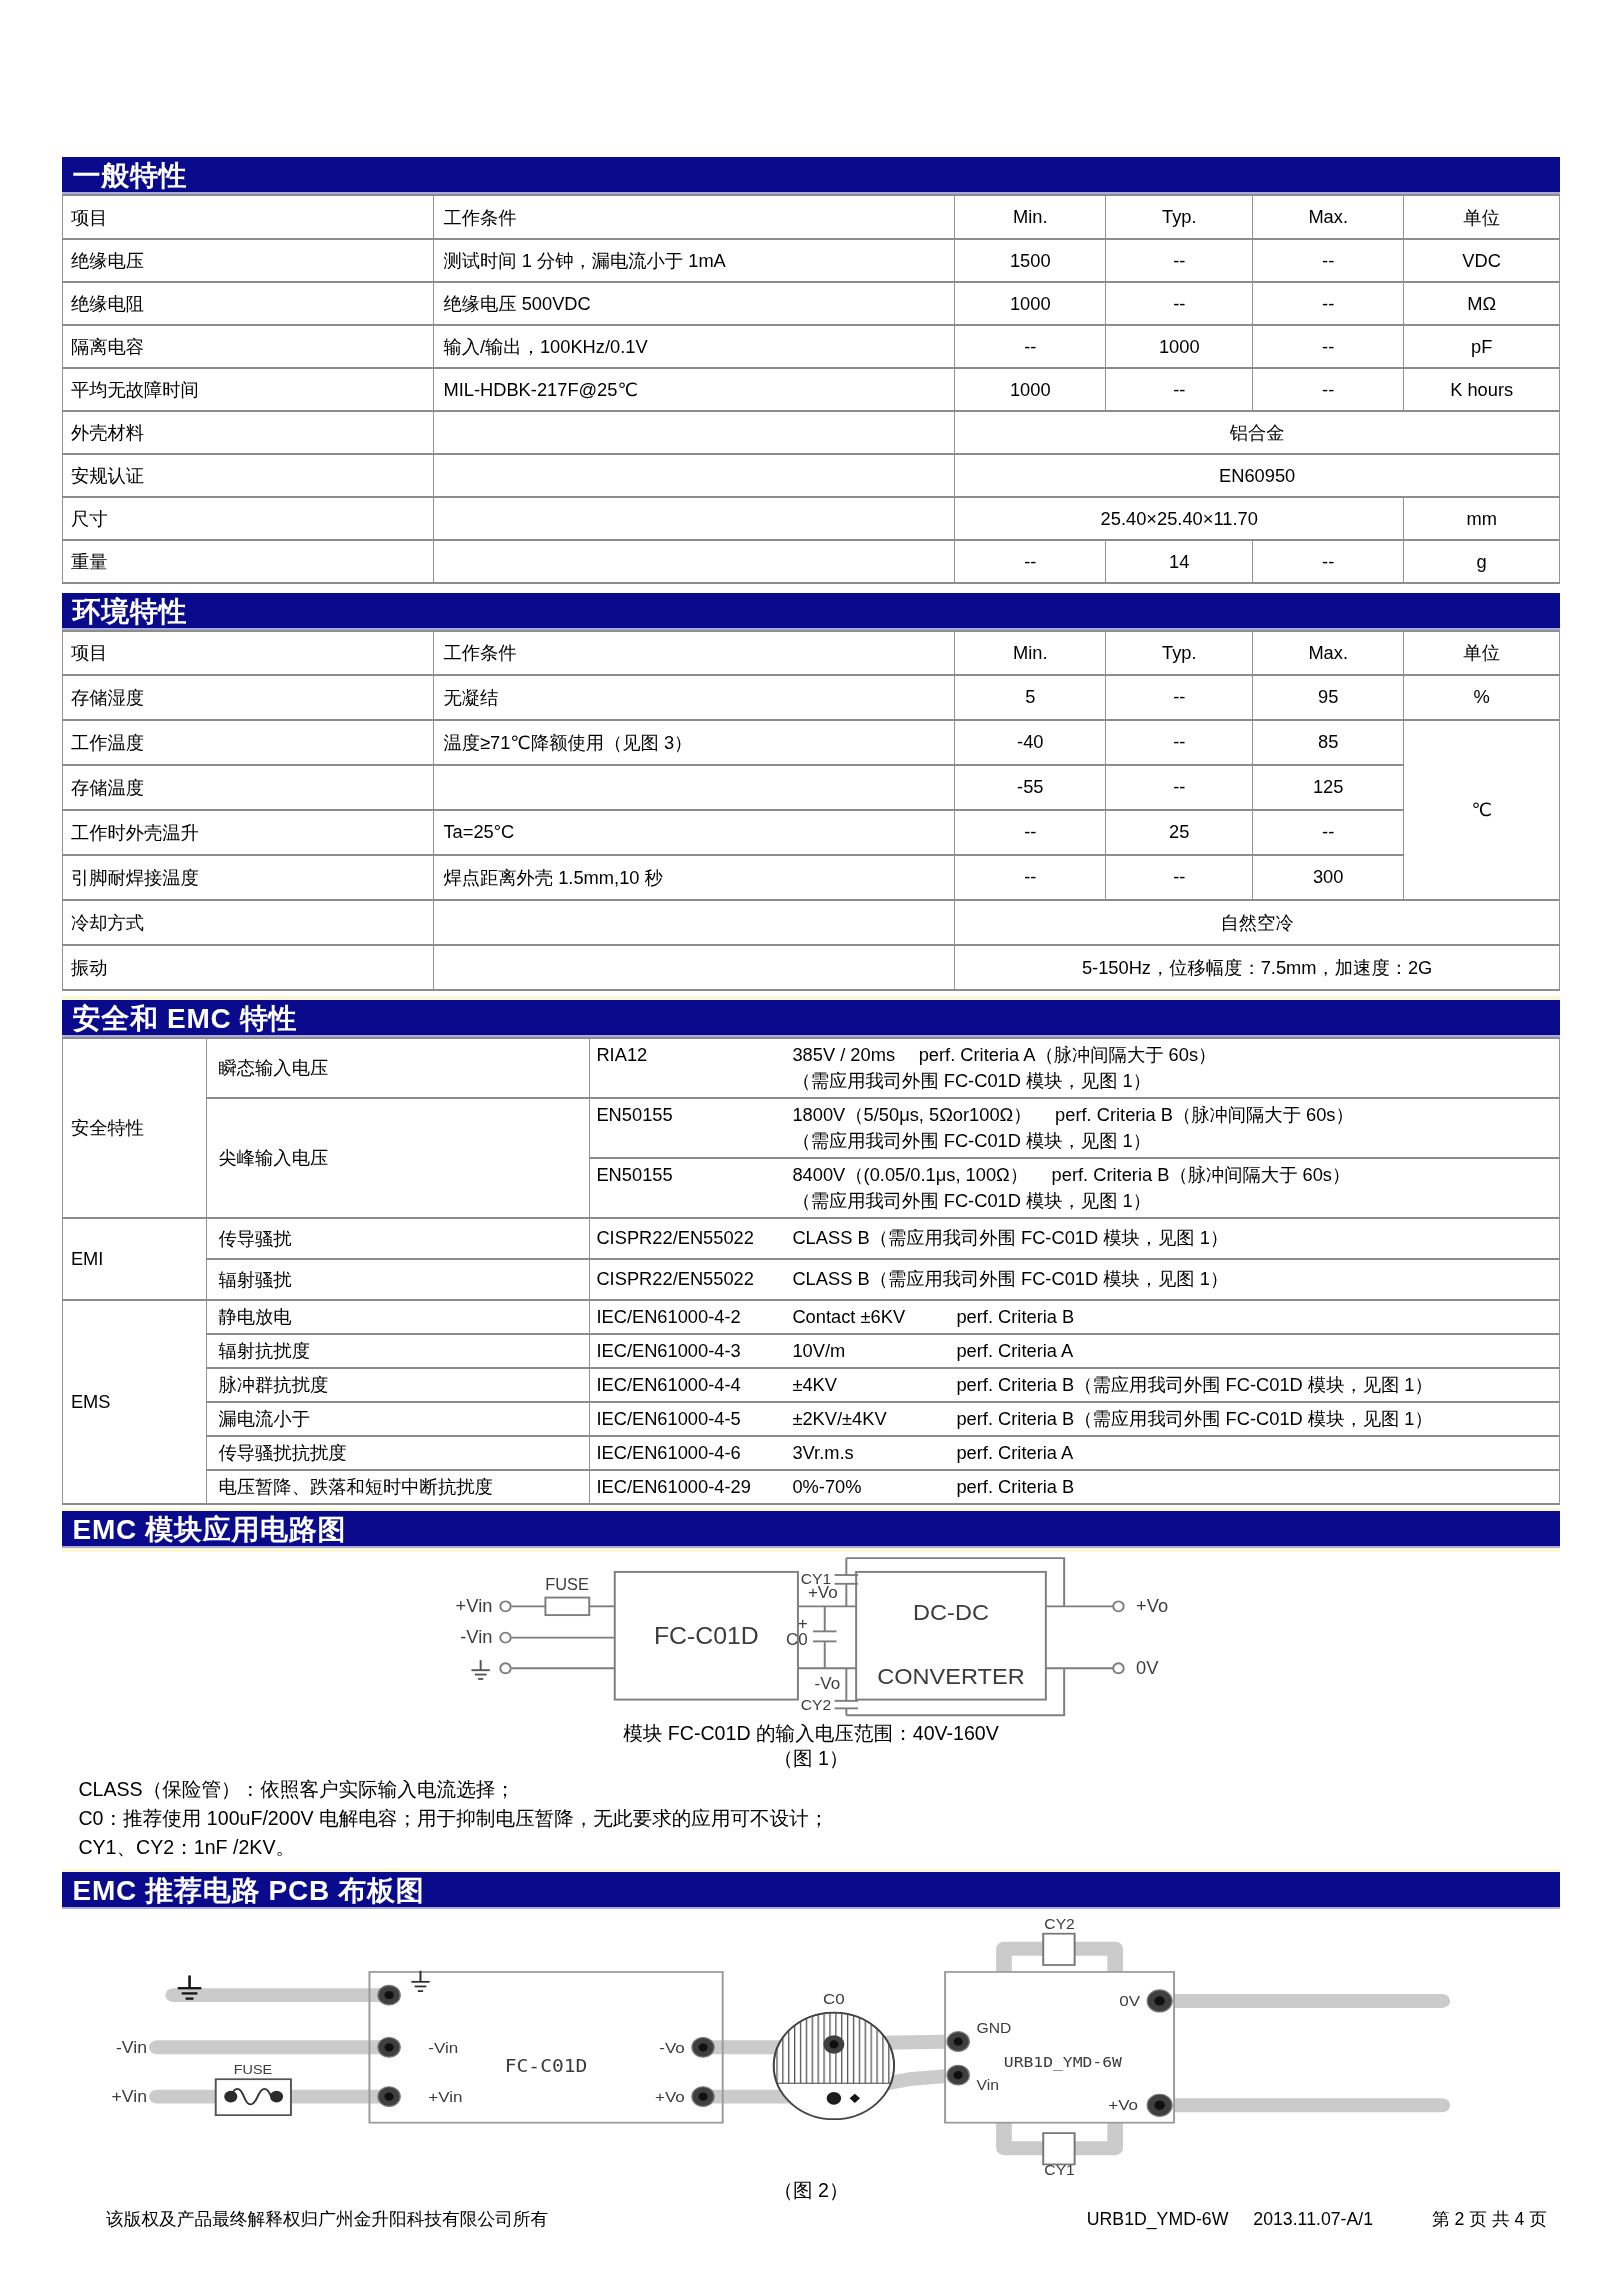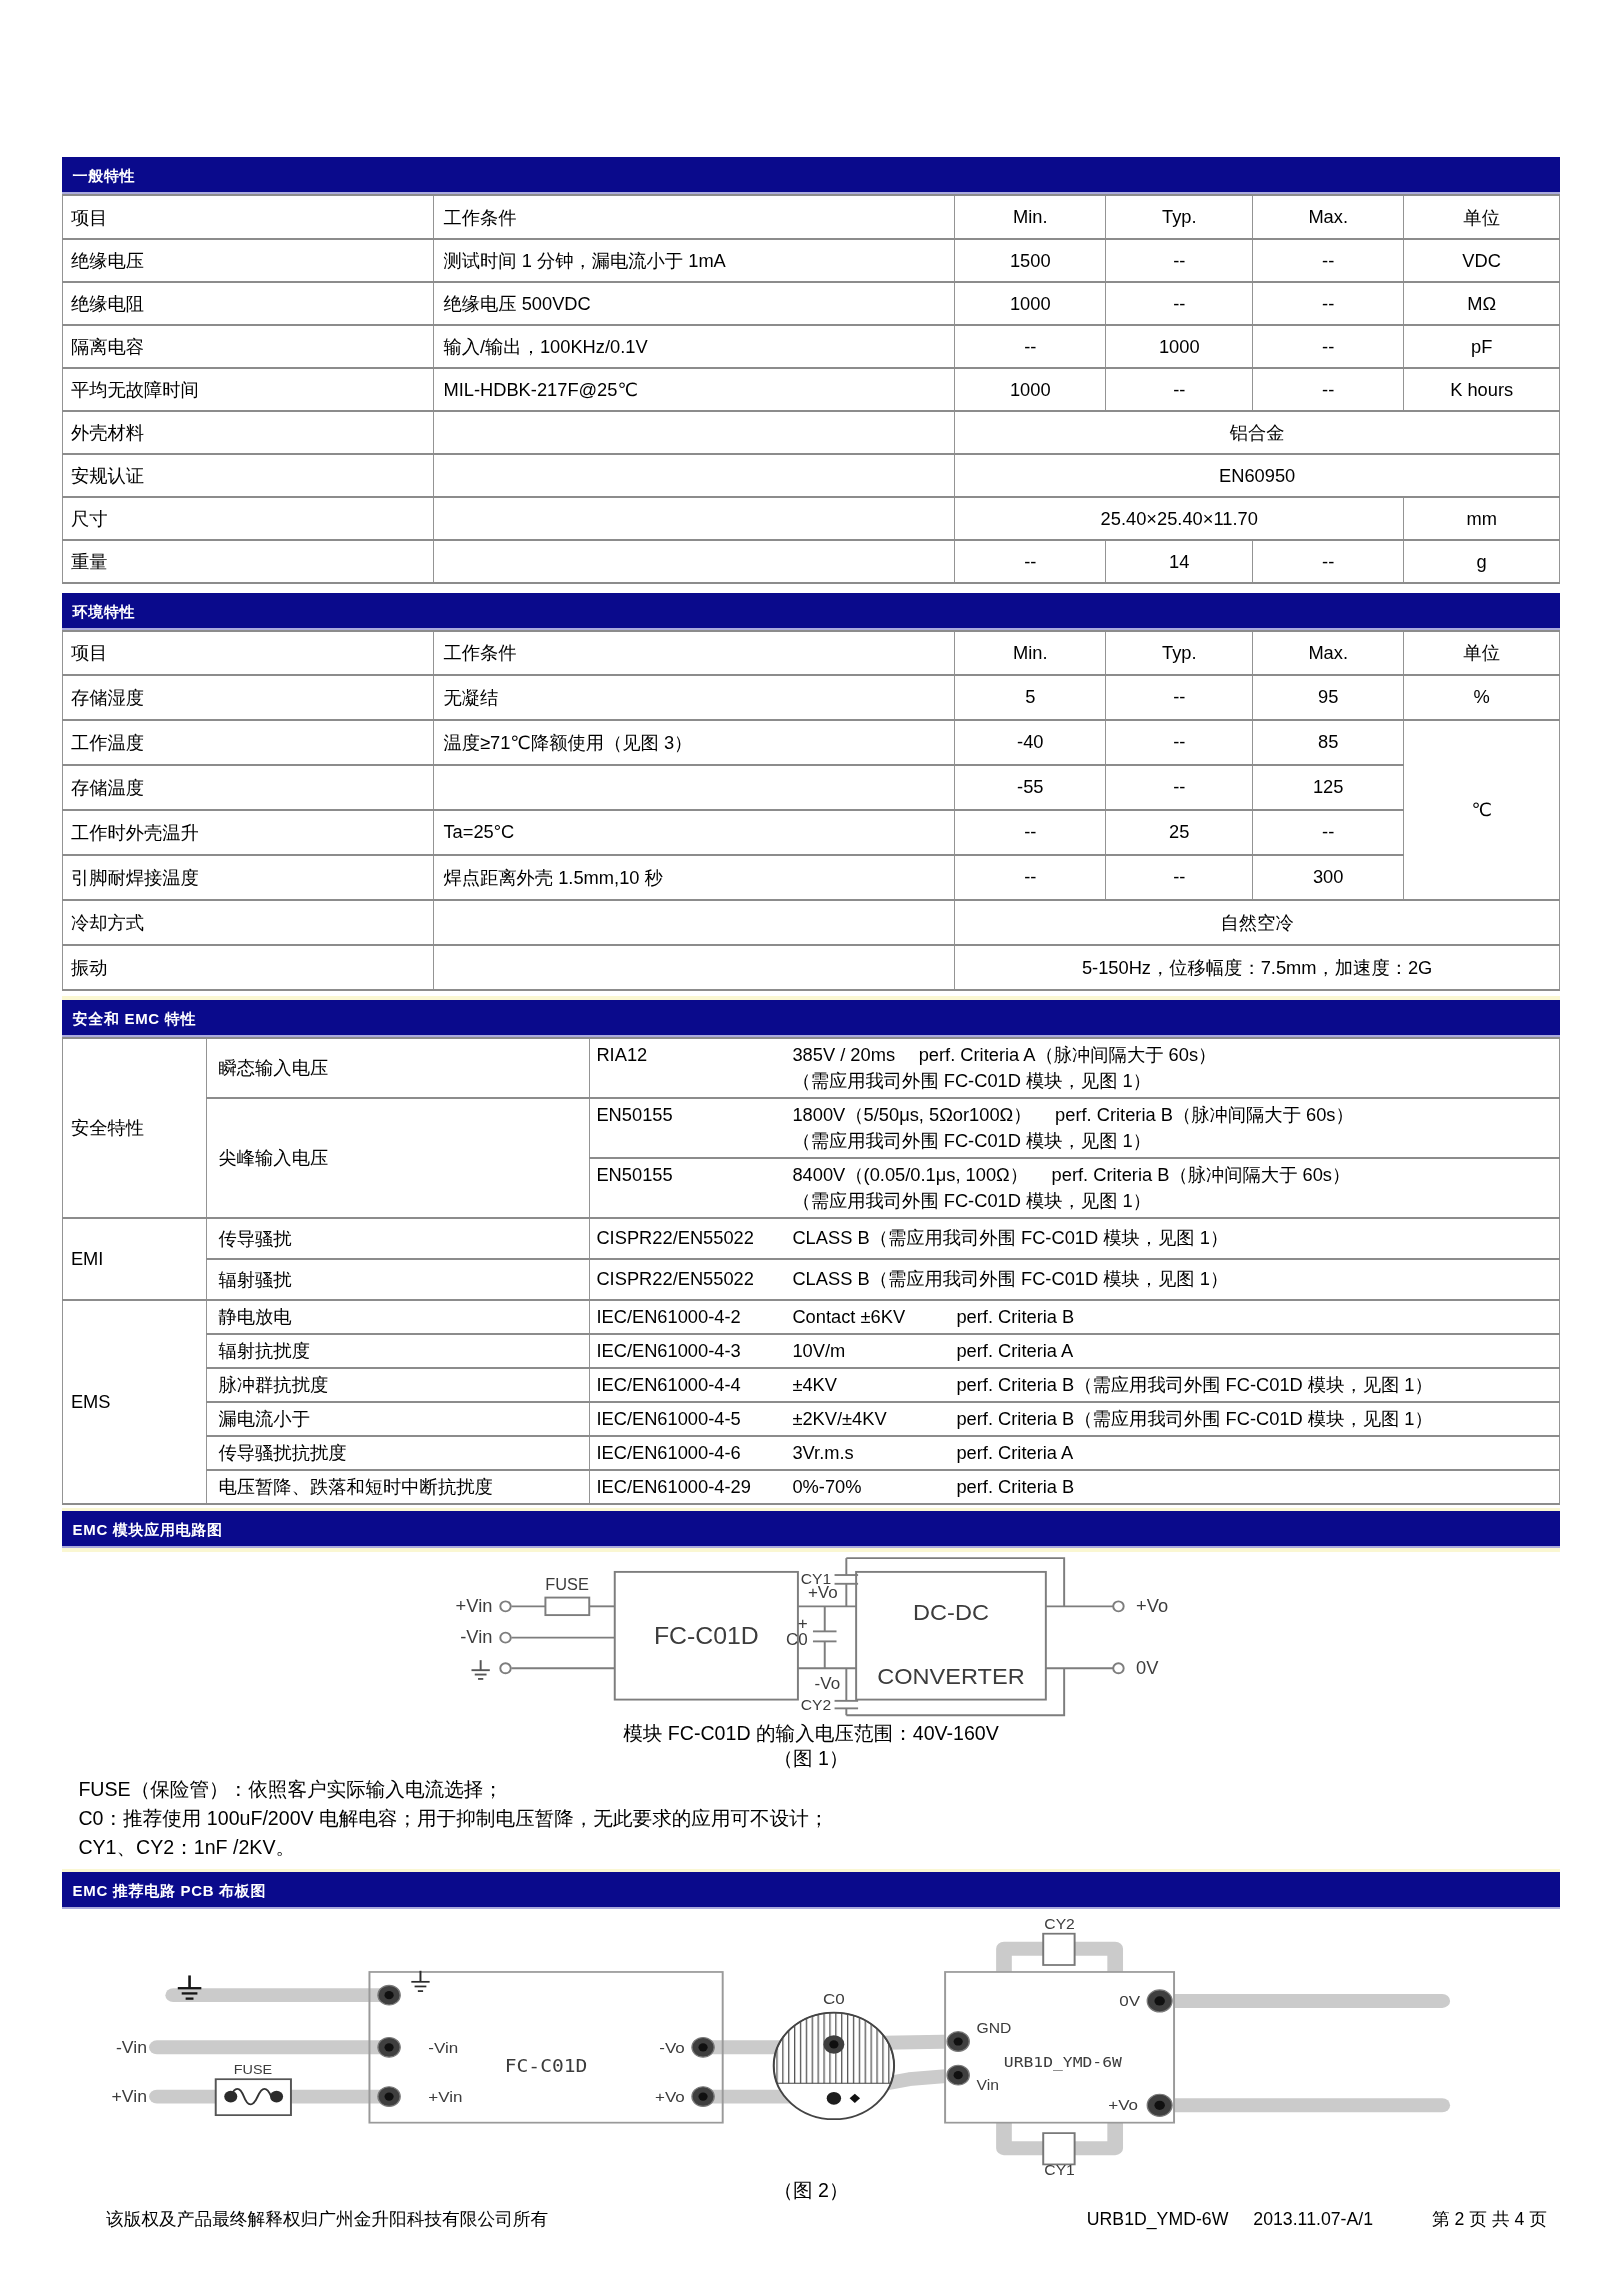--- a/index.html
+++ b/index.html
@@ -1,18 +1,18 @@
 <!DOCTYPE html>
 <html style="font-size:10.5px"><head>
 <meta charset="utf-8">
 <style>
   html,body{margin:0;padding:0;background:#ffffff;}
   body{width:1622px;height:2295px;font-family:"Liberation Sans","DejaVu Sans",sans-serif;color:#000;position:relative;overflow:hidden;}
   .page{padding:0 62px;box-sizing:border-box;}
-  .bar{height:37px;background:#0a0a8c;color:#fff;font-size:15px;font-weight:bold;line-height:37px;padding-left:10.5px;box-sizing:border-box;border-bottom:2px solid #aaaadd;letter-spacing:0.7px;}
+  .bar{height:37px;background:#0a0a8c;color:#fff;font-size:28px;font-weight:bold;line-height:37px;padding-left:10.5px;box-sizing:border-box;border-bottom:2px solid #aaaadd;letter-spacing:0.7px;}
   .bar-first{margin-top:157px;}
   .strip{height:3.3px;background:#faf7d2;}
   table{width:100%;border-collapse:collapse;table-layout:fixed;}
   td{border-left:1.3px solid #949494;border-right:1.3px solid #949494;border-top:2px double #8c8c8c;border-bottom:2px double #8c8c8c;font-size:18.3px;padding:0 6.5px;vertical-align:middle;overflow:hidden;}
   .t12 td{height:41px;}
   .t12 tr.hdr td{height:42px;}
   .t2 td{height:43px;}
   .item{padding-left:7.9px;}
   .cond{padding-left:9.2px;}
   .num{text-align:center;}
@@ -353,21 +353,21 @@
       <text x="1359" y="104" font-size="36" text-anchor="middle">DC-DC</text>
       <text x="1359" y="206" font-size="36" text-anchor="middle">CONVERTER</text>
       <text x="1642" y="91" font-size="28">+Vo</text>
       <text x="1642" y="190" font-size="28">0V</text>
     </svg>
     <div class="cap">模块 FC-C01D 的输入电压范围：40V-160V</div>
     <div class="cap">（图 1）</div>
   </div>
 
   <div class="notes">
-    <div>FUSE（保险管）：依照客户实际输入电流选择；</div>
+    <div>CLASS（保险管）：依照客户实际输入电流选择；</div>
     <div>C0：推荐使用 100uF/200V 电解电容；用于抑制电压暂降，无此要求的应用可不设计；</div>
     <div>CY1、CY2：1nF /2KV。</div>
   </div>
 
   <div class="strip mt-s5"></div>
   <div class="bar">EMC 推荐电路 PCB 布板图</div>
 
   <div class="figwrap">
     <svg width="100%" height="262" viewBox="0 0 2290 452" preserveAspectRatio="none">
       <defs>

